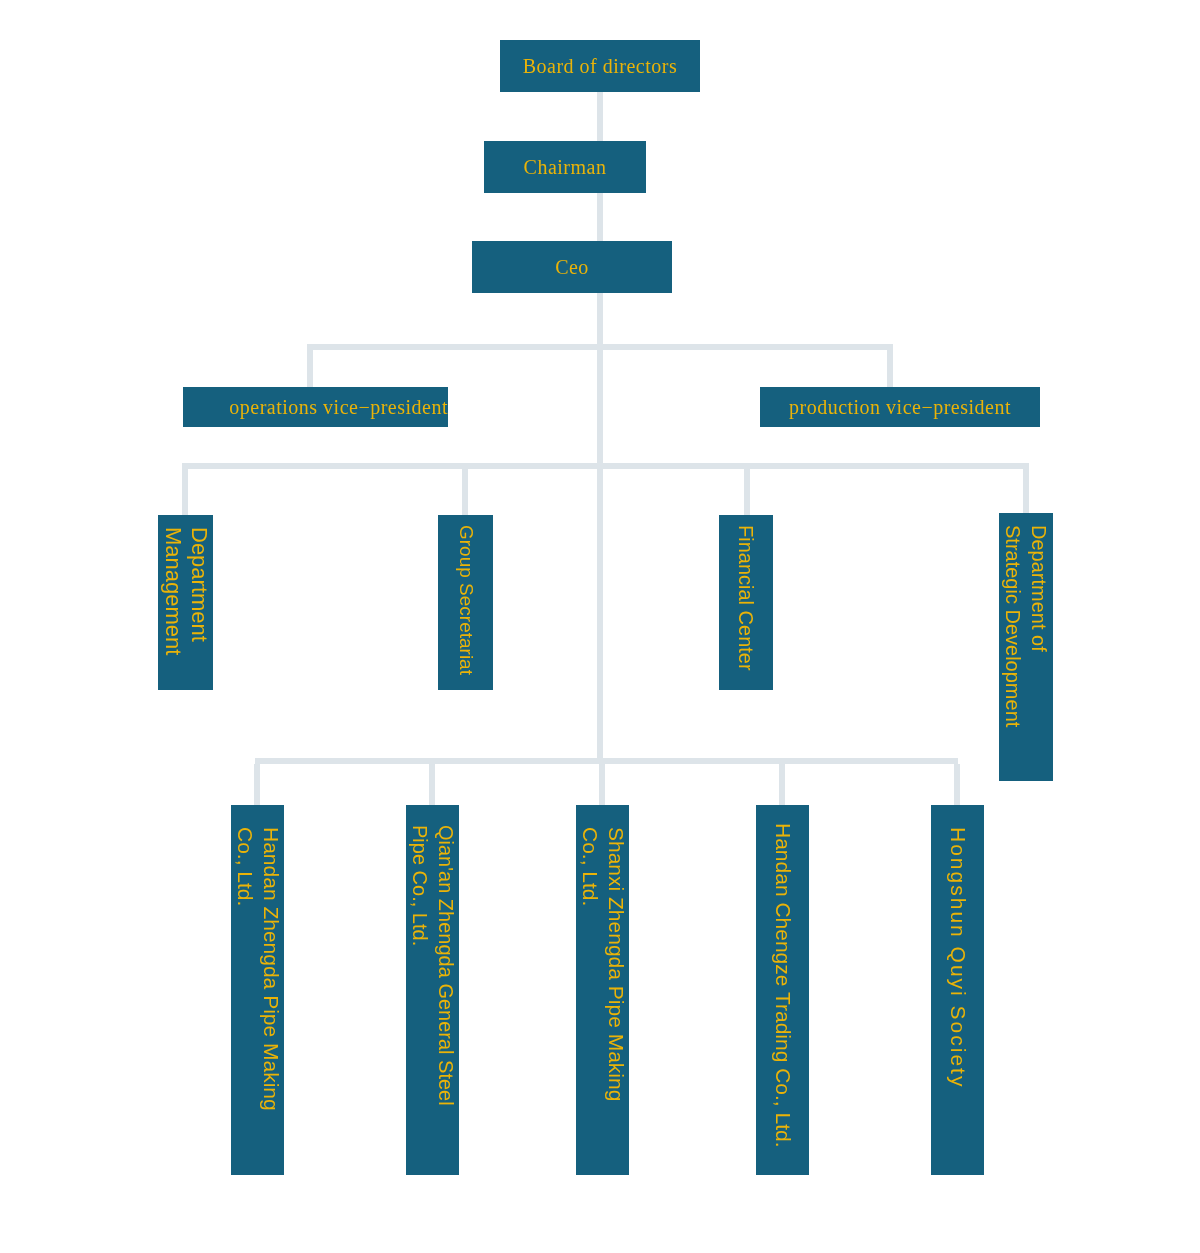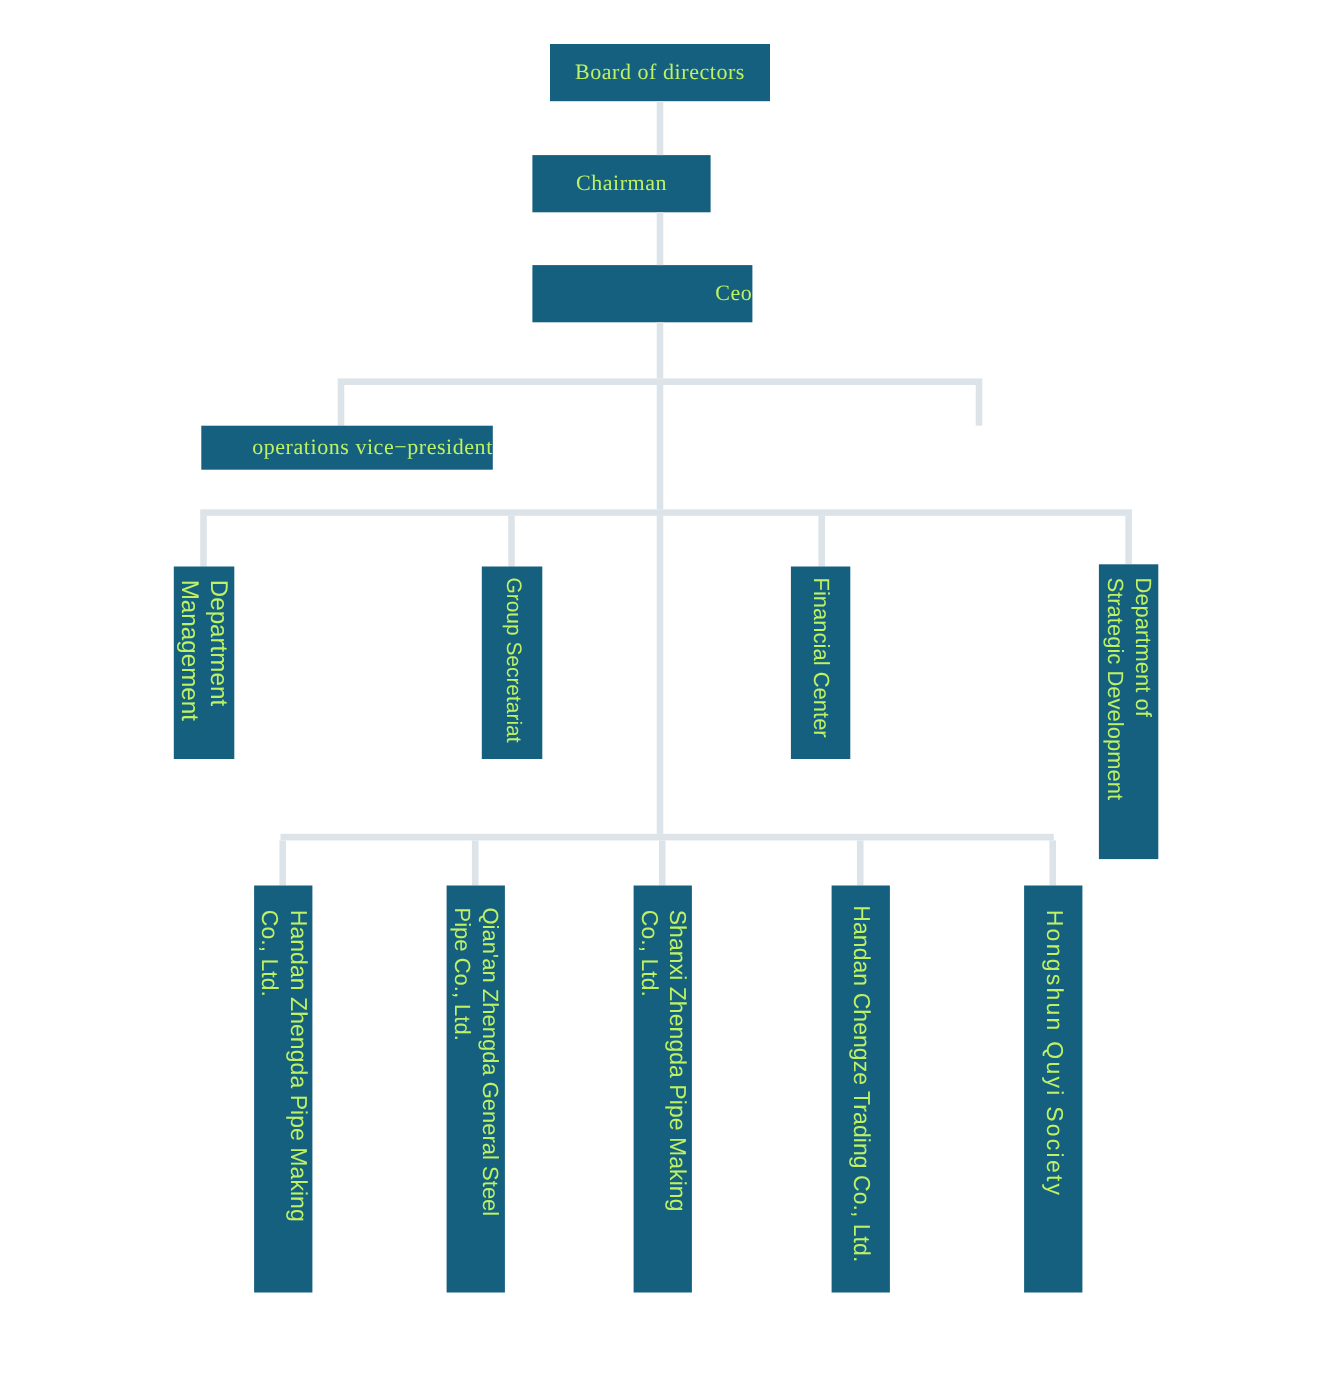--- a/index.html
+++ b/index.html
@@ -6,21 +6,21 @@
   #canvas{
     position:relative;
     width:1200px;height:1253px;
     background:#ffffff;
     font-family:"Liberation Serif", serif;
     overflow:hidden;
   }
   .node{
     position:absolute;
     background:#15607e;
-    color:#bef264;
+    color:#eab308;
     box-sizing:border-box;
   }
   .hnode{
     display:flex;align-items:center;justify-content:center;
     text-align:center;
     font-size:20px;
     letter-spacing:.5px;
     font-family:"Liberation Serif", serif;
   }
   .vnode{
@@ -45,34 +45,37 @@
 <body>
 
 <div id="canvas">
 
   <div class="node hnode" style="left:500px;top:40px;width:200px;height:52px;">
     <span>Board of directors</span>
   </div>
   <div class="node hnode" style="left:484px;top:141px;width:162px;height:52px;">
     <span>Chairman</span>
   </div>
-  <div class="node hnode" style="left:484px;top:241px;width:200px;height:52px;justify-content:flex-end;">
+  <div class="node hnode" style="left:472px;top:241px;width:200px;height:52px;">
     <span>Ceo</span>
   </div>
 
   <div class="conn" style="left:597px;top:92px;width:6px;height:49px;"></div>
   <div class="conn" style="left:597px;top:193px;width:6px;height:48px;"></div>
   <div class="conn" style="left:597px;top:293px;width:6px;height:51px;"></div>
 
   <div class="conn" style="left:307px;top:344px;width:586px;height:6px;"></div>
   <div class="conn" style="left:307px;top:350px;width:6px;height:37px;"></div>
   <div class="conn" style="left:887px;top:350px;width:6px;height:37px;"></div>
 
   <div class="node hnode" style="left:183px;top:387px;width:265px;height:40px;justify-content:flex-end;">
     <span>operations vice−president</span>
+  </div>
+  <div class="node hnode" style="left:760px;top:387px;width:280px;height:40px;">
+    <span>production vice−president</span>
   </div>
 
   <div class="conn" style="left:597px;top:350px;width:6px;height:113px;"></div>
 
   <div class="conn" style="left:182px;top:463px;width:847px;height:6px;"></div>
   <div class="conn" style="left:182px;top:469px;width:6px;height:46px;"></div>
   <div class="conn" style="left:462px;top:469px;width:6px;height:46px;"></div>
   <div class="conn" style="left:744px;top:469px;width:6px;height:46px;"></div>
   <div class="conn" style="left:1023px;top:469px;width:6px;height:44px;"></div>
 

